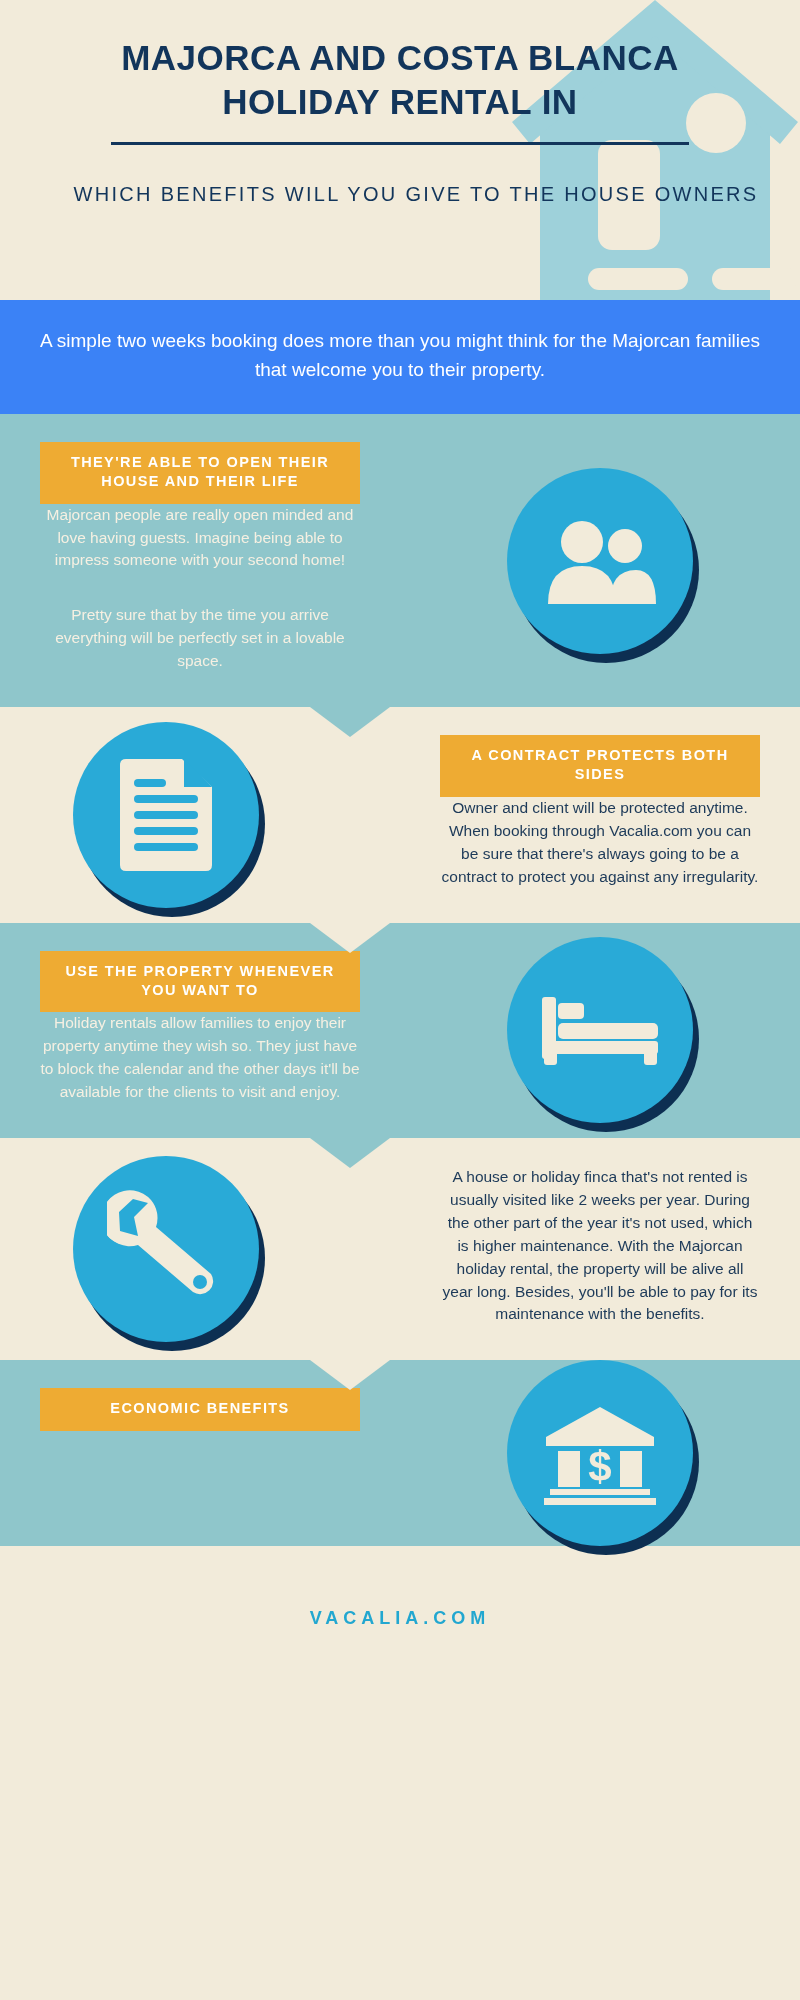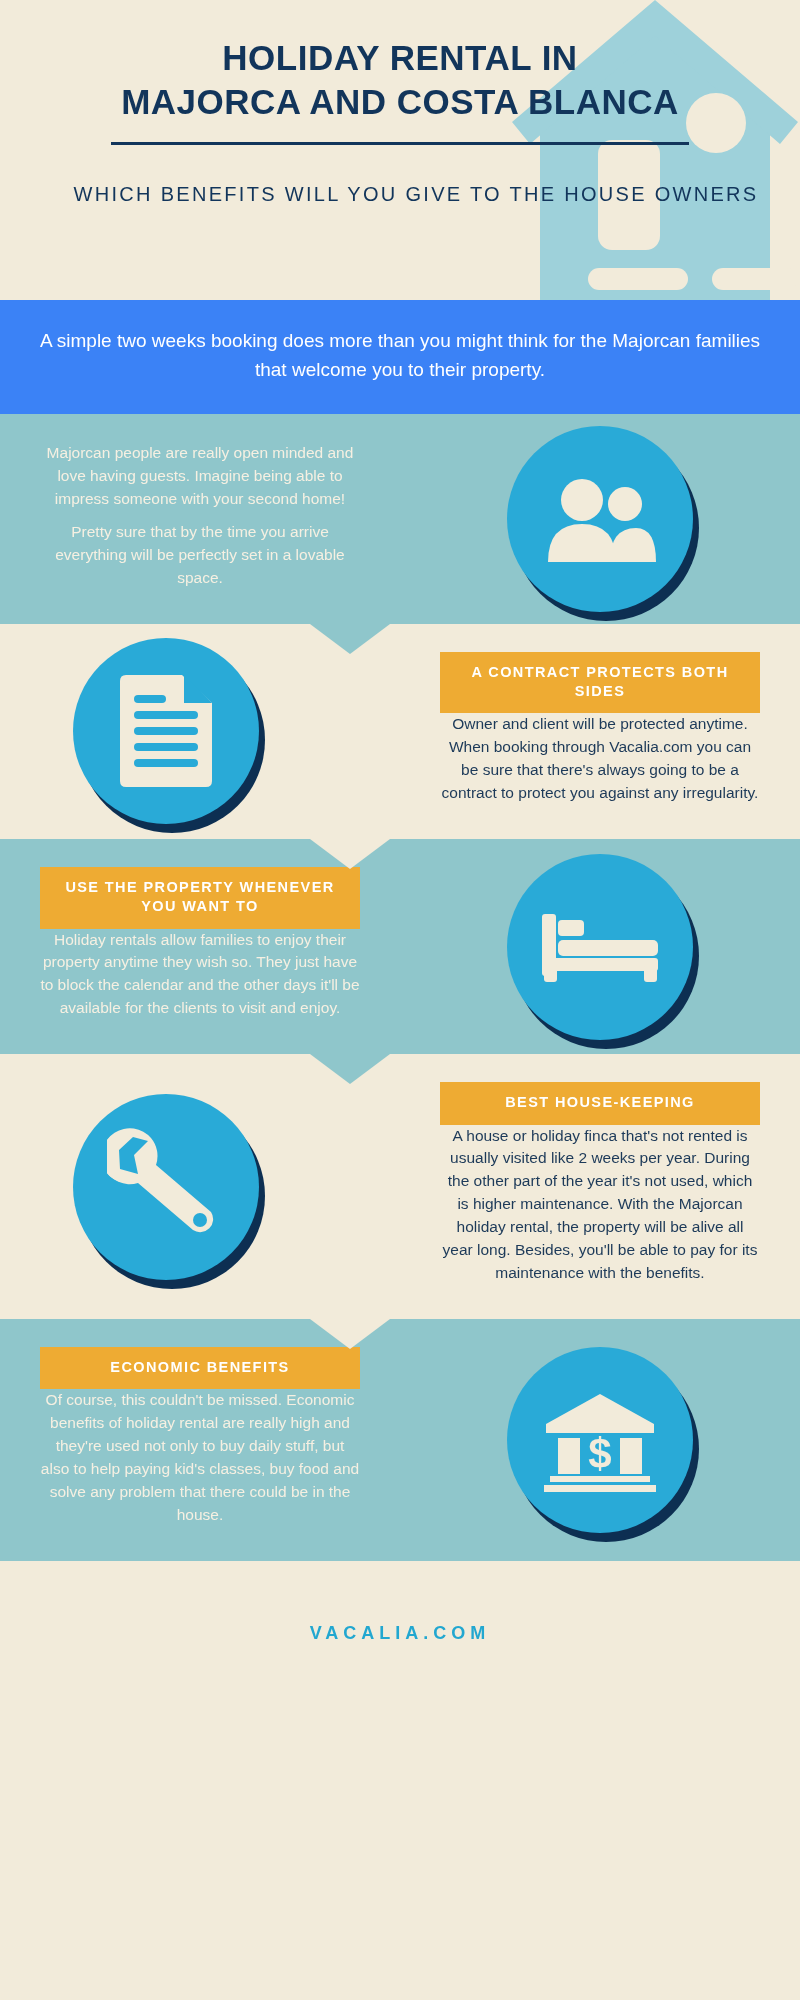--- a/index.html
+++ b/index.html
@@ -120,21 +120,21 @@
     line-height: 1.33;
     text-transform: uppercase;
     padding: 11px 16px 12px;
     width: 100%;
     text-align: center;
   }
   .body-text {
     font-size: 15.5px;
     line-height: 1.48;
   }
-  .body-text + .body-text { margin-top: 10px; }
+  .body-text + .body-text { margin-top: 32px; }
   .t-light { color: #f6f0e2; }
   .t-dark  { color: #1d3a59; }
 
   
   .circle-wrap {
     position: relative;
     width: 186px;
     height: 186px;
   }
   .circle-shadow {
@@ -177,32 +177,33 @@
   <svg class="house-art" viewBox="0 0 330 310">
     <path d="M60 118 L175 20 L290 118 L290 310 L60 310 Z" fill="#9ed1da"></path>
     <path d="M175 10 L318 132 L300 154 L175 46 L50 154 L32 132 Z" fill="#9ed1da"></path>
     <rect x="118" y="150" width="62" height="110" rx="14" fill="#f2ebda"></rect>
     <circle cx="236" cy="133" r="30" fill="#f2ebda"></circle>
     <rect x="108" y="278" width="100" height="22" rx="11" fill="#f2ebda"></rect>
     <rect x="232" y="278" width="86" height="22" rx="11" fill="#f2ebda"></rect>
   </svg>
   <div class="header-inner">
     <div class="title">
+      <div>MAJORCA AND COSTA BLANCA</div>
       <div>HOLIDAY RENTAL IN</div>
-      <div>MAJORCA AND COSTA BLANCA</div>
     </div>
     <div class="title-rule"></div>
     <div class="subtitle">WHICH BENEFITS WILL YOU GIVE TO THE HOUSE OWNERS</div>
   </div>
 </div>
 
 <div class="intro">A simple two weeks booking does more than you might think for the Majorcan families that welcome you to their property.</div>
 
 <div class="section teal">
   <div class="col-text">
+    <div class="badge">THEY'RE ABLE TO OPEN THEIR HOUSE AND THEIR LIFE</div>
     <div class="body-text t-light">Majorcan people are really open minded and love having guests. Imagine being able to impress someone with your second home!</div>
     <div class="body-text t-light">Pretty sure that by the time you arrive everything will be perfectly set in a lovable space.</div>
   </div>
   <div class="col-icon">
     <div class="circle-wrap">
       <div class="circle-shadow"></div>
       <div class="circle">
         <svg width="120" height="90" viewBox="0 0 120 90">
           <circle cx="42" cy="26" r="21" fill="#f2ebda"></circle>
           <circle cx="85" cy="30" r="17" fill="#f2ebda"></circle>
@@ -257,21 +258,20 @@
           <rect x="6" y="58" width="13" height="16" rx="3" fill="#f2ebda"></rect>
         </svg>
       </div>
     </div>
   </div>
   <div class="notch teal-down"></div>
 </div>
 
 <div class="section cream reverse">
   <div class="col-text">
-    <div class="badge">BEST HOUSE-KEEPING</div>
     <div class="body-text t-dark">A house or holiday finca that's not rented is usually visited like 2 weeks per year. During the other part of the year it's not used, which is higher maintenance. With the Majorcan holiday rental, the property will be alive all year long. Besides, you'll be able to pay for its maintenance with the benefits.</div>
   </div>
   <div class="col-icon">
     <div class="circle-wrap">
       <div class="circle-shadow"></div>
       <div class="circle">
         <svg width="118" height="118" viewBox="0 0 118 118">
           <g transform="rotate(0 59 59)">
             <path d="M44 10 A28 28 0 1 0 31 55 L86 102 A13 13 0 0 0 104 84 L49 37 A28 28 0 0 0 44 10 Z
                      M30 16 L43 29 L34 42 L19 42 L13 27 Z" fill="#f2ebda"></path>
@@ -282,21 +282,20 @@
         </svg>
       </div>
     </div>
   </div>
   <div class="notch cream-down"></div>
 </div>
 
 <div class="section teal">
   <div class="col-text">
     <div class="badge">ECONOMIC BENEFITS</div>
-    <div class="body-text t-light">Of course, this couldn't be missed. Economic benefits of holiday rental are really high and they're used not only to buy daily stuff, but also to help paying kid's classes, buy food and solve any problem that there could be in the house.</div>
   </div>
   <div class="col-icon">
     <div class="circle-wrap">
       <div class="circle-shadow"></div>
       <div class="circle">
         <svg width="116" height="104" viewBox="0 0 116 104">
           <path d="M58 6 L112 36 L4 36 Z" fill="#f2ebda"></path>
           <rect x="4" y="36" width="108" height="9" fill="#f2ebda"></rect>
           <rect x="16" y="50" width="22" height="36" fill="#f2ebda"></rect>
           <rect x="78" y="50" width="22" height="36" fill="#f2ebda"></rect>

